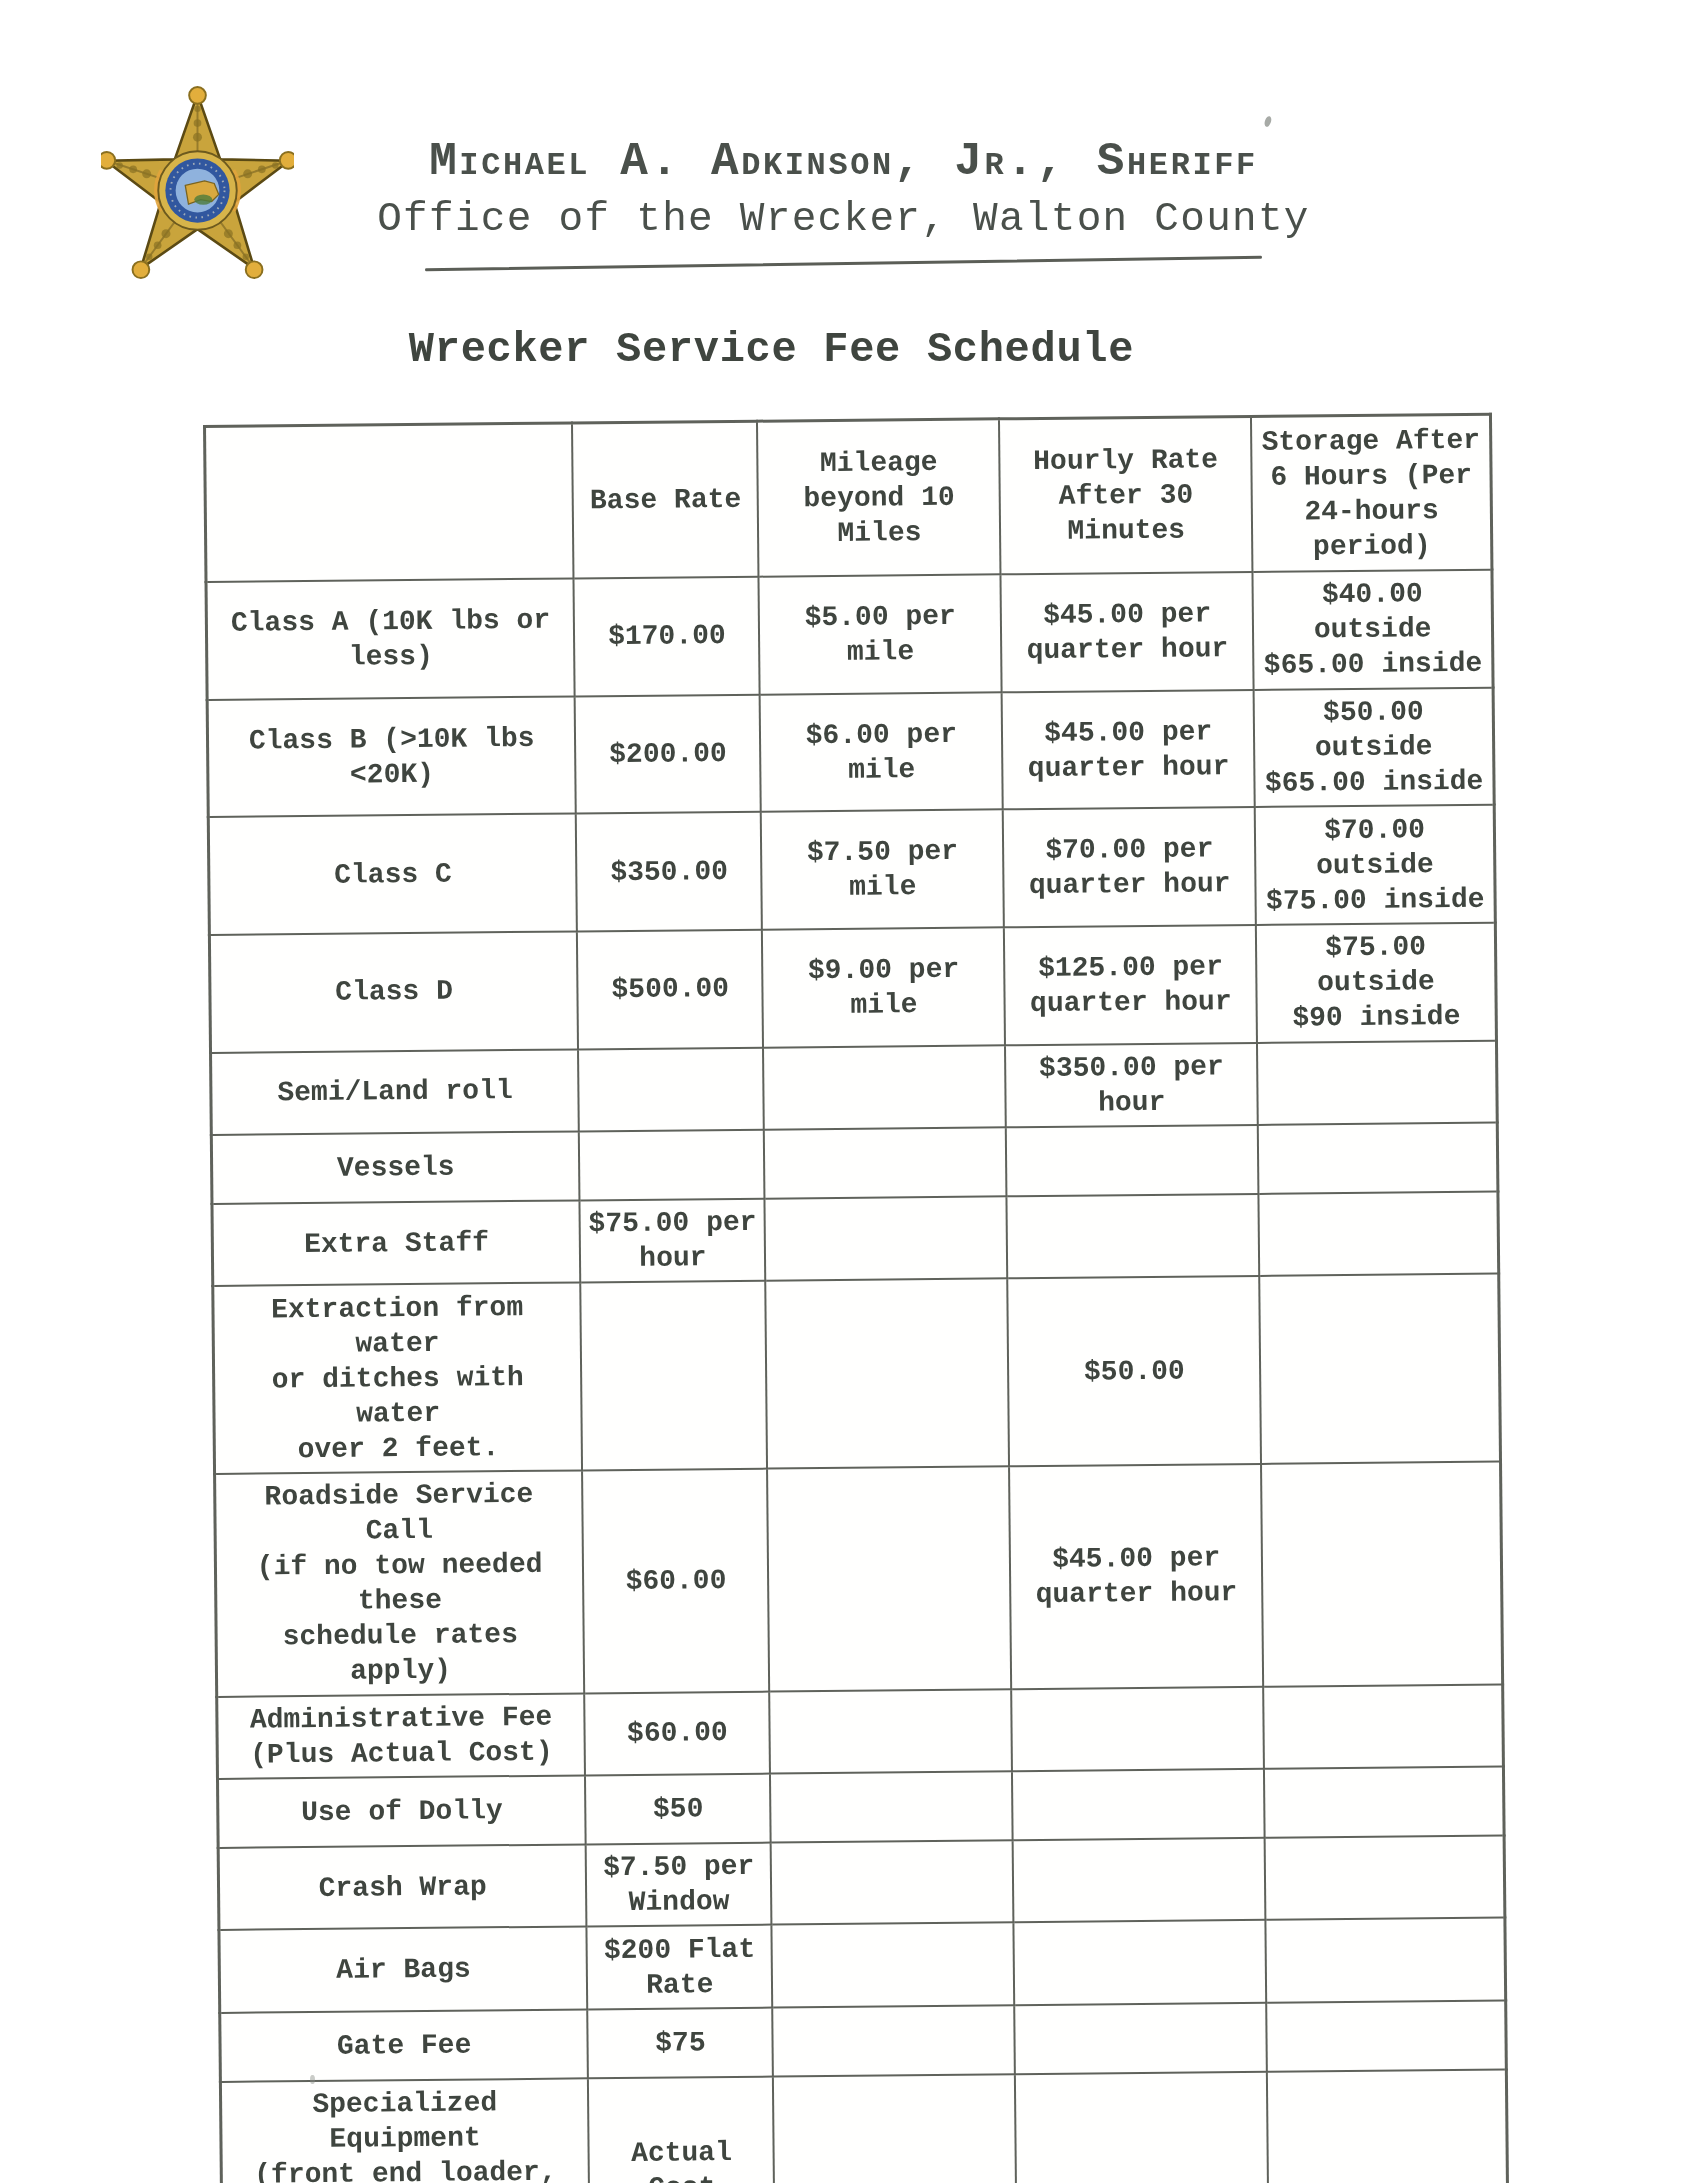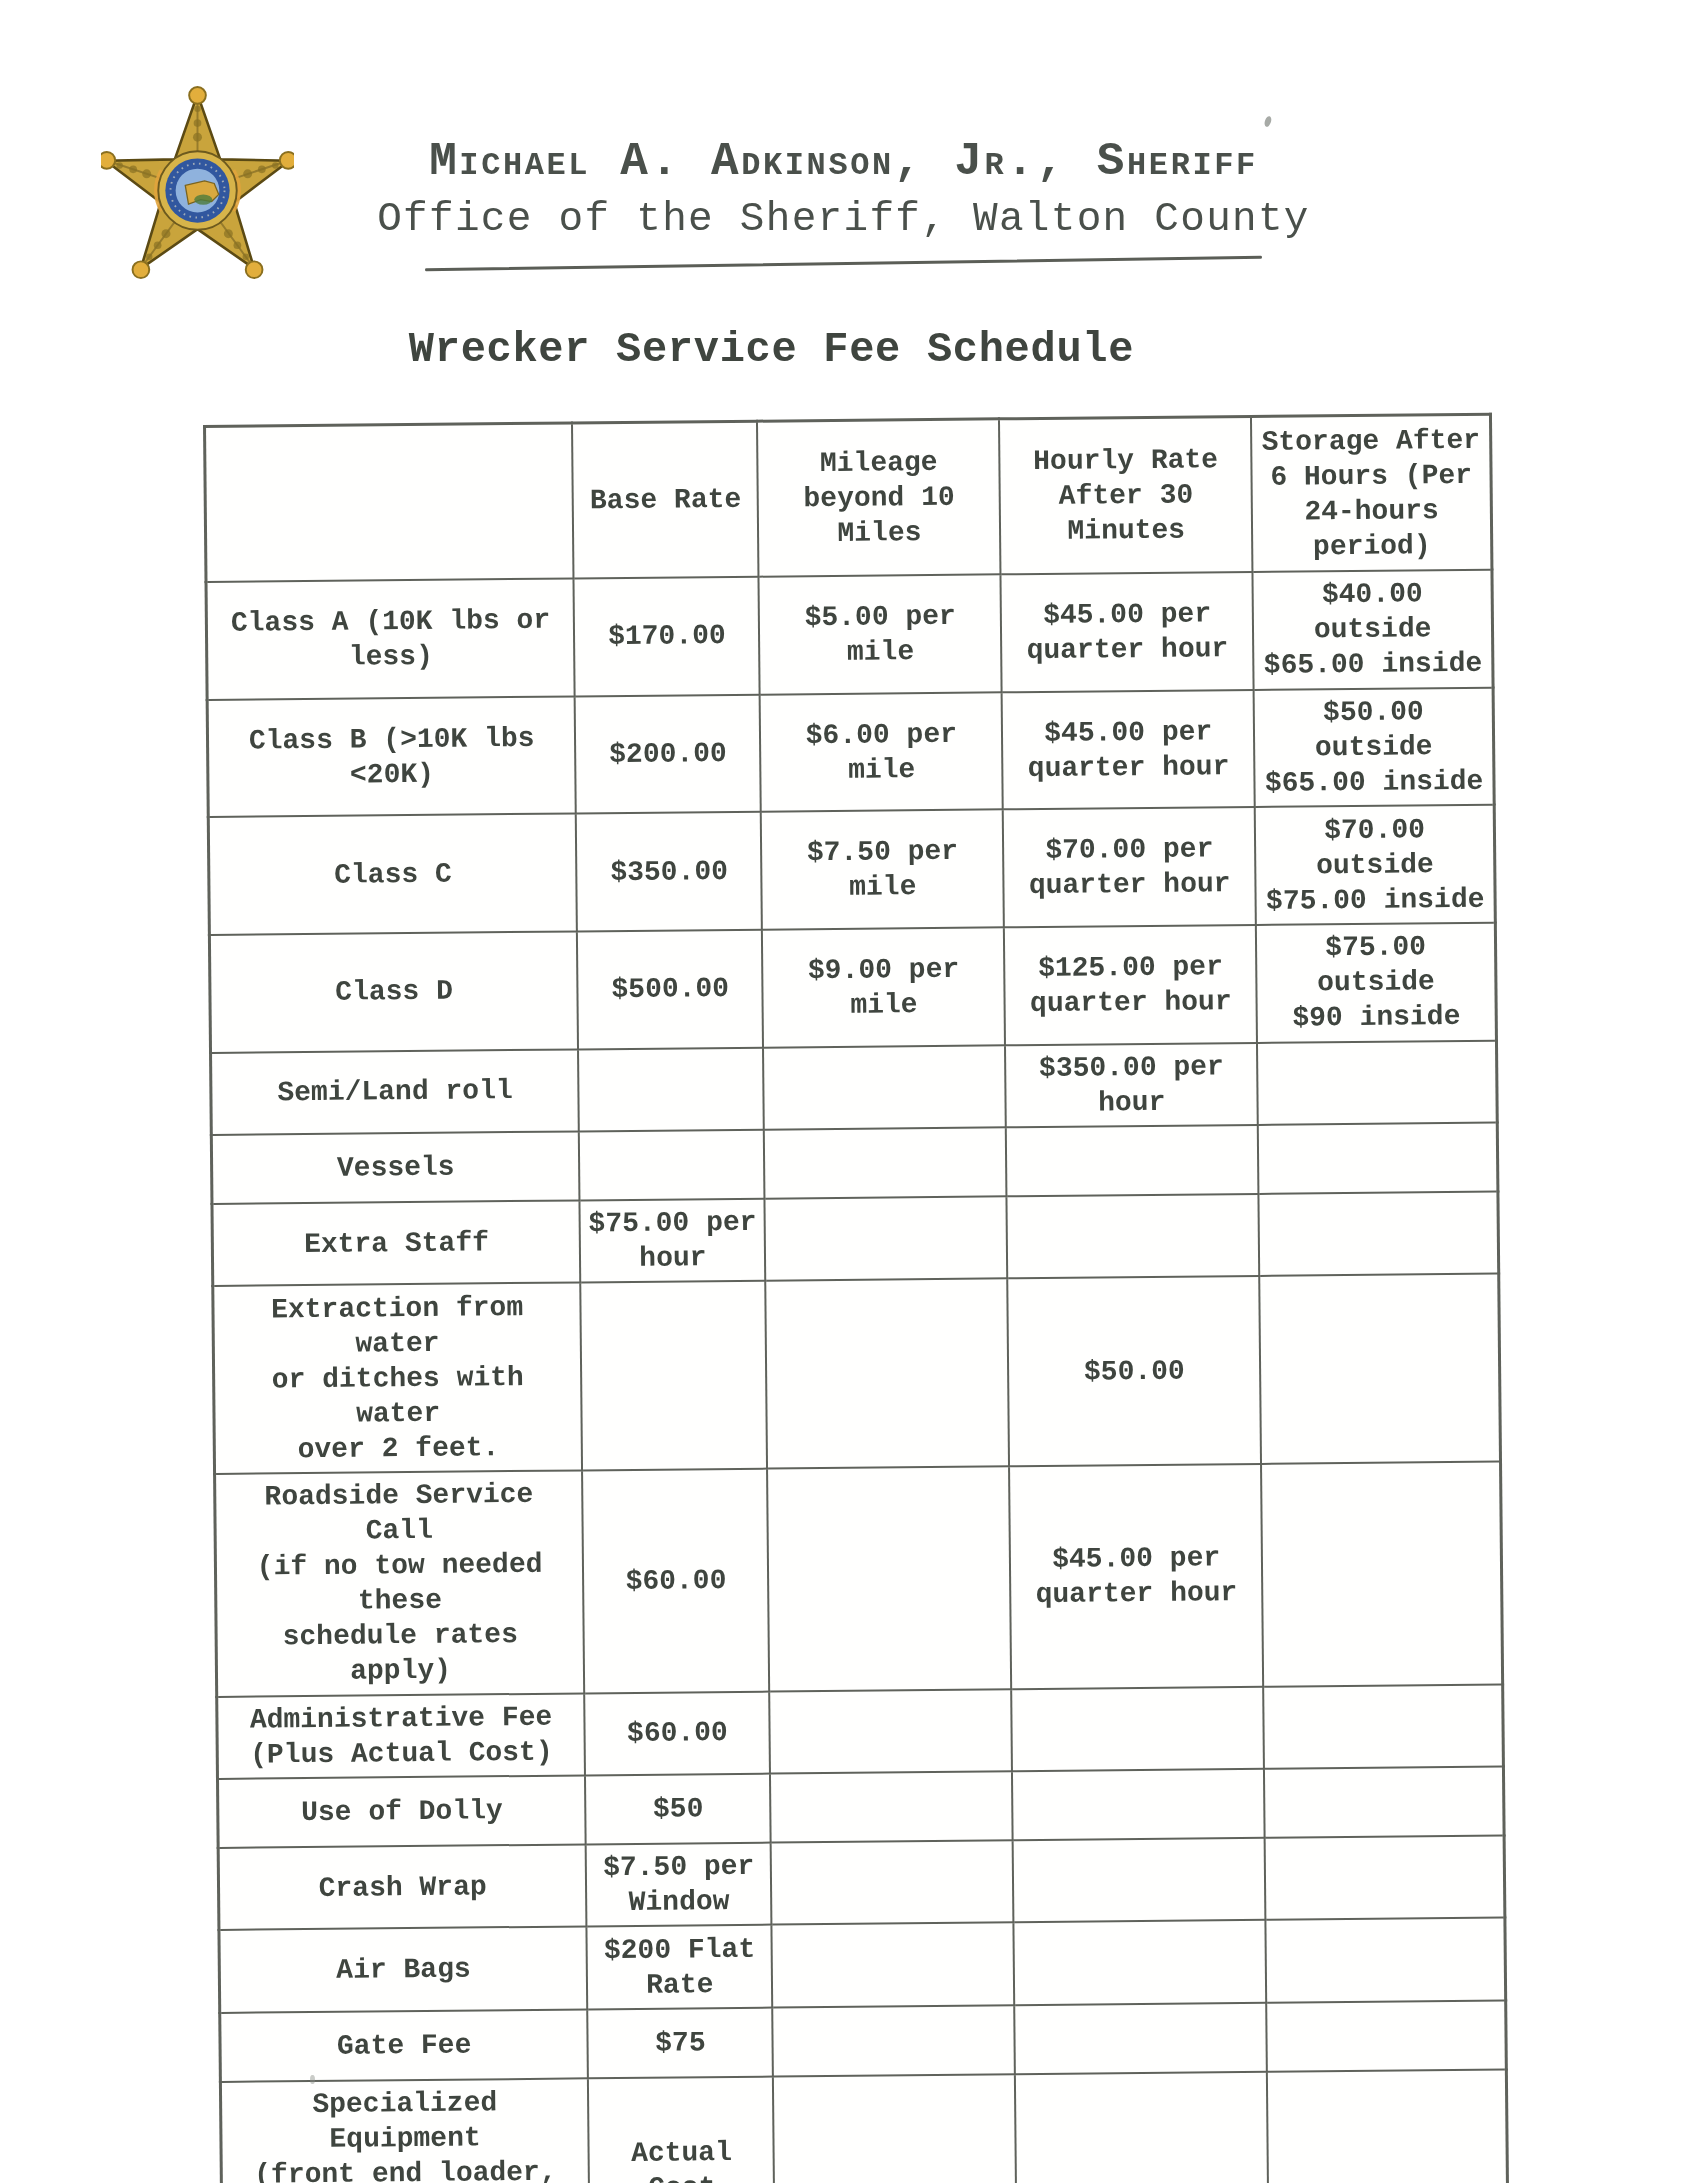--- a/index.html
+++ b/index.html
@@ -99,21 +99,21 @@
     <circle cx="150" cy="160" r="61" stroke="#6d5a1e" stroke-width="3" fill="#d7b44a"></circle>
     <circle cx="150" cy="160" r="50" fill="#31579f"></circle>
     <circle cx="150" cy="160" r="42" fill="none" stroke="#e9e2cc" stroke-width="3" stroke-dasharray="2.5,7" opacity="0.6"></circle>
     <circle cx="150" cy="160" r="34" fill="#8fb2dd"></circle>
     <path d="M131,152 l30,-7 l15,4 l7,17 l-11,11 l-17,-3 l-19,7 z" stroke="#7a6420" stroke-width="2" fill="#d9a93f"></path>
     <ellipse cx="159" cy="174" rx="14" ry="8" fill="#4c7a3c" opacity="0.8"></ellipse>
   </svg>
 
   <div class="letterhead">
     <div class="sheriff-name">Michael A. Adkinson, Jr., Sheriff</div>
-    <div class="office-line">Office of the Sheriff, Walton County</div>
+    <div class="office-line">Office of the Wrecker, Walton County</div>
     <div class="lh-rule"></div>
   </div>
 
   <h1 class="doc-title">Wrecker Service Fee Schedule</h1>
 
   <table class="fee-table">
     <colgroup>
       <col style="width:28.6%">
       <col style="width:14.4%">
       <col style="width:18.8%">

